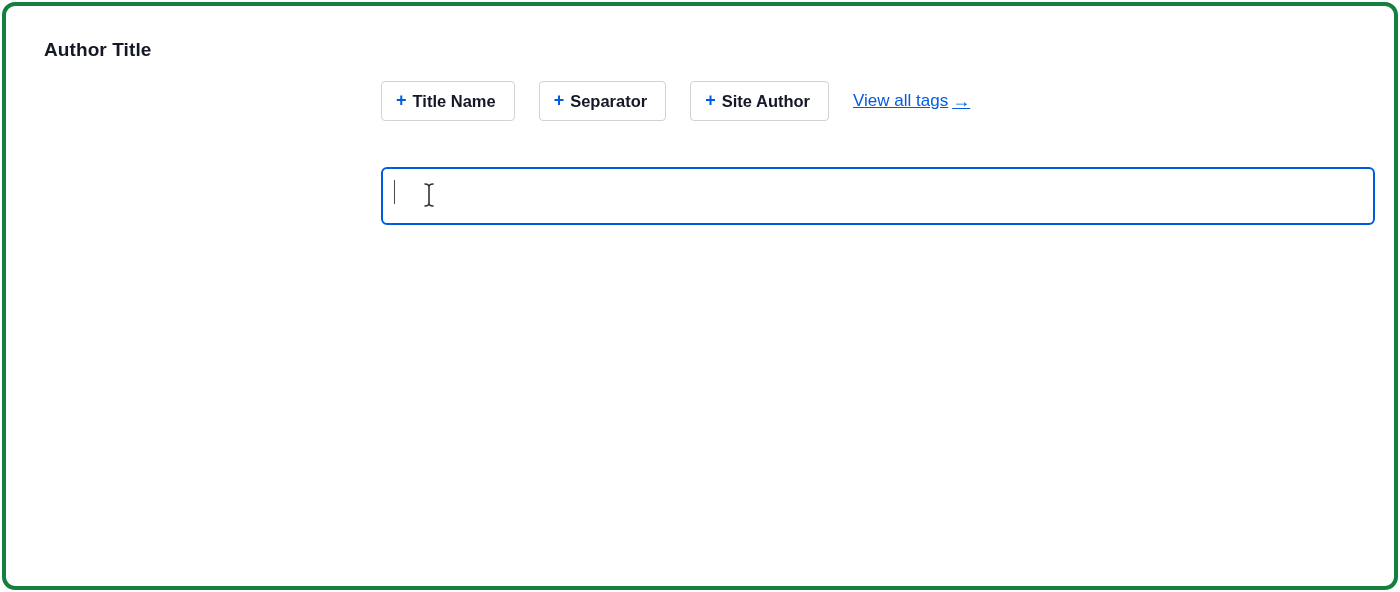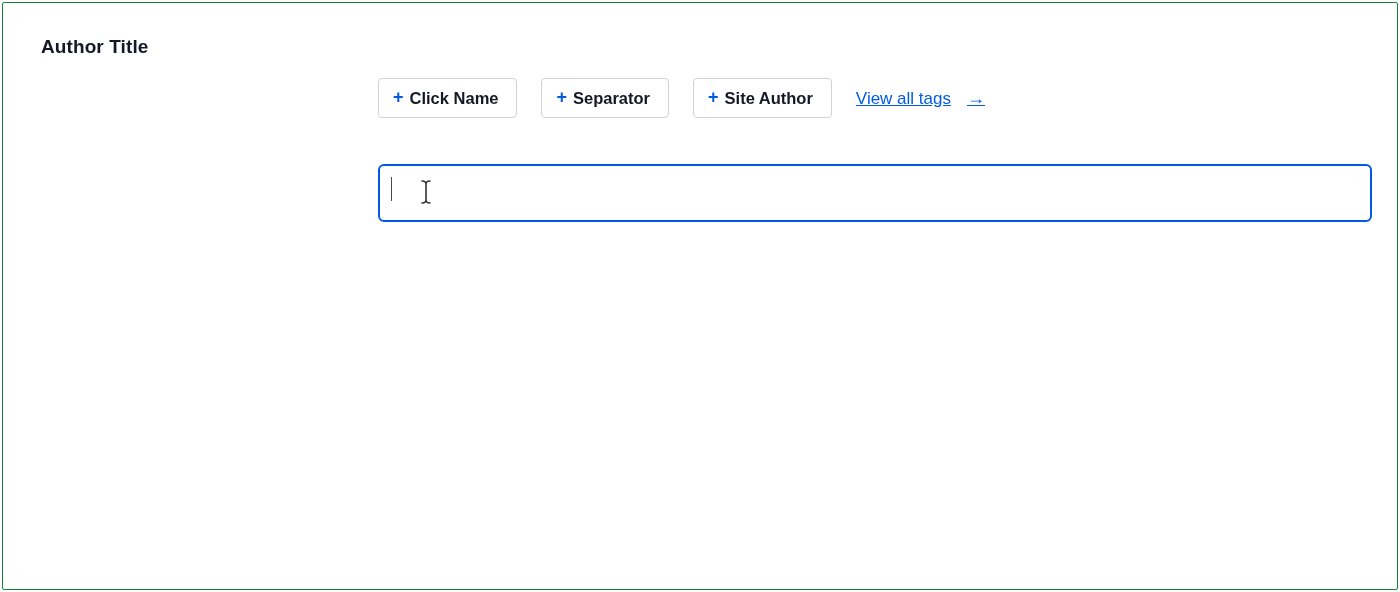--- a/index.html
+++ b/index.html
@@ -7,22 +7,22 @@
     body {
       font-family: -apple-system, BlinkMacSystemFont, "Segoe UI", Helvetica, Arial, sans-serif;
       background: #fff;
       color: #141827;
     }
     .panel {
       position: relative;
       width: 1396px;
       height: 588px;
       margin: 2px;
-      border: 1px solid #15803d;
-      border-radius: 2px;
+      border: 4px solid #15803d;
+      border-radius: 13px;
       background: #fff;
     }
     .label-col {
       position: absolute;
       left: 38px;
       top: 33px;
     }
     .section-label {
       font-size: 19px;
       font-weight: 700;
@@ -68,22 +68,22 @@
       line-height: 1;
       position: relative;
       top: -1px;
     }
     .view-all {
       color: #005be2;
       font-size: 17px;
       text-decoration: underline;
       cursor: pointer;
       display: inline-flex;
-      align-items: flex-end;
-      gap: 16px;
+      align-items: center;
+      gap: 4px;
     }
     .view-all .arrow {
       text-decoration: none;
       font-size: 18px;
     }
     .title-input-wrap {
       margin-top: 46px;
       width: 994px;
     }
     .title-input {
@@ -122,21 +122,21 @@
     <div class="section-label">Author Title</div>
   </div>
 
   <div class="content-col">
 
 
     <div class="tag-row">
 
       <button class="tag-btn">
         <span class="plus">+</span>
-        <span>Click Name</span>
+        <span>Title Name</span>
       </button>
 
       <button class="tag-btn">
         <span class="plus">+</span>
         <span>Separator</span>
       </button>
 
       <button class="tag-btn">
         <span class="plus">+</span>
         <span>Site Author</span>

